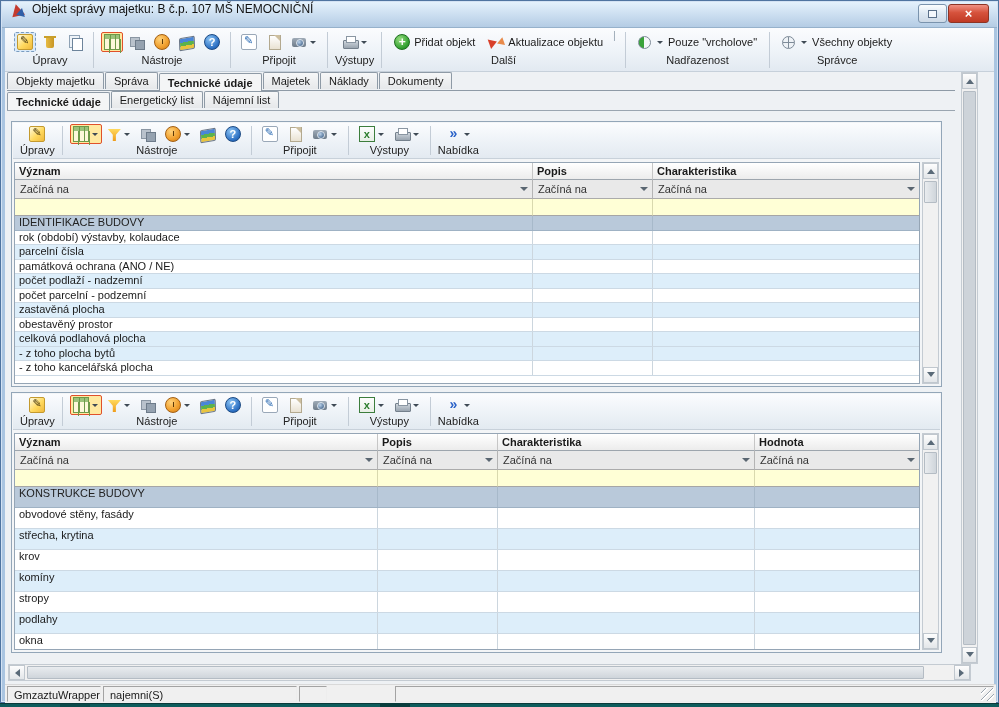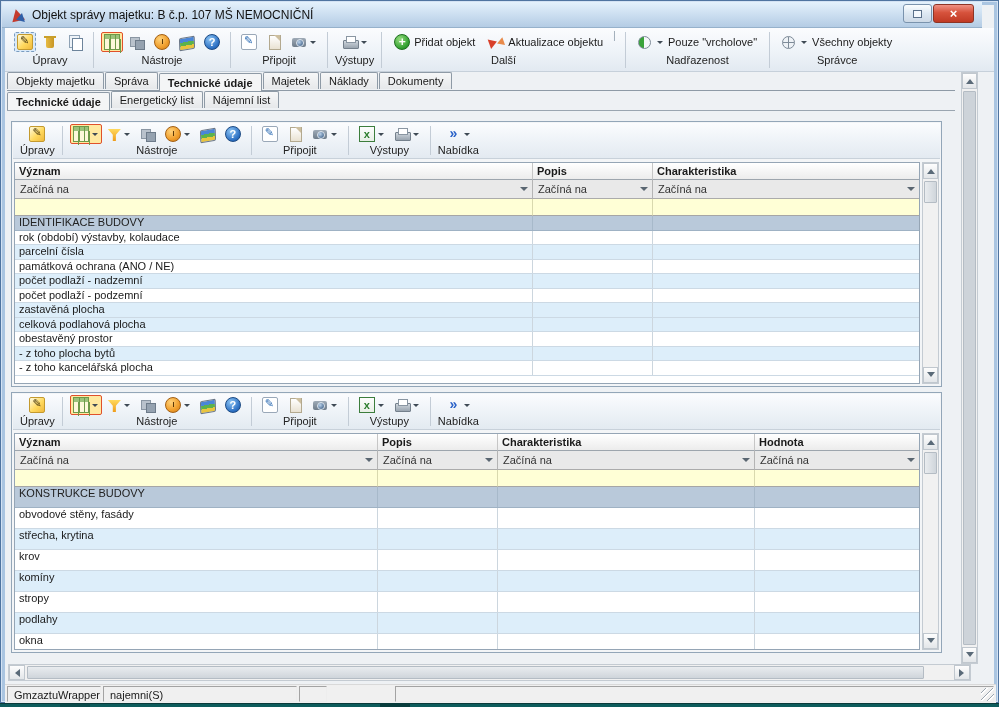--- a/index.html
+++ b/index.html
@@ -4,23 +4,23 @@
 <style>
   * { margin:0; padding:0; box-sizing:border-box; }
   html,body { width:999px; height:707px; overflow:hidden; background:#c9c9c9;
     font-family:"Liberation Sans","DejaVu Sans",sans-serif; font-size:11px; color:#1a1a1a; }
 
   .window { position:absolute; left:0; top:0; width:999px; height:703px;
     background:#eef1f4; border:1px solid #4f74a0;
     box-shadow: inset 0 0 0 1px #d3e2f3, inset 0 0 0 4px #aac5e1; }
 
   
-  .titlebar { position:absolute; left:1px; top:1px; right:16px; height:26px;
+  .titlebar { position:absolute; left:1px; top:1px; right:1px; height:26px;
     background:linear-gradient(#e4f1fc,#c7dbee 60%,#b4cce4);
-    border-bottom:1px solid #96b1cb; display:flex; align-items:center; padding:0 8px; }
+    border-bottom:1px solid #96b1cb; display:flex; padding:0 8px; }
   .app-ic { width:16px; height:16px; position:relative; margin-right:6px; }
   .app-ic::before { content:""; position:absolute; left:1px; top:2px; border-left:6px solid transparent;
     border-right:7px solid transparent; border-bottom:12px solid #c43b2e; transform:rotate(-12deg); }
   .app-ic::after { content:""; position:absolute; left:7px; top:6px; border-left:4px solid transparent;
     border-right:5px solid transparent; border-bottom:8px solid #2f5fa8; transform:rotate(14deg); }
   .title-text { font-size:12px; color:#111; }
   .win-buttons { margin-left:auto; display:flex; gap:1px; align-self:flex-start; margin-top:2px; }
   .wbtn { width:29px; height:19px; border:1px solid #7a93ad; border-radius:3px;
     background:linear-gradient(#fbfdfe,#dde8f2 50%,#cdd9e6); display:flex; align-items:center; justify-content:center; }
   .wbtn.close { width:41px; background:linear-gradient(#ef9183,#d6523c 45%,#c03a25);
@@ -409,36 +409,36 @@
           <div class="dcell c0">památková ochrana (ANO / NE)</div>
           <div class="dcell c1"></div>
           <div class="dcell c2"></div>
         </div>
       <div class="drow alt">
           <div class="dcell c0">počet podlaží - nadzemní</div>
           <div class="dcell c1"></div>
           <div class="dcell c2"></div>
         </div>
       <div class="drow">
-          <div class="dcell c0">počet podlaží - podzemní</div>
+          <div class="dcell c0">počet parcelní - podzemní</div>
           <div class="dcell c1"></div>
           <div class="dcell c2"></div>
         </div>
       <div class="drow alt">
           <div class="dcell c0">zastavěná plocha</div>
           <div class="dcell c1"></div>
           <div class="dcell c2"></div>
         </div>
+      <div class="drow">
+          <div class="dcell c0">obestavěný prostor</div>
+          <div class="dcell c1"></div>
+          <div class="dcell c2"></div>
+        </div>
       <div class="drow alt">
           <div class="dcell c0">celková podlahová plocha</div>
-          <div class="dcell c1"></div>
-          <div class="dcell c2"></div>
-        </div>
-      <div class="drow">
-          <div class="dcell c0">obestavěný prostor</div>
           <div class="dcell c1"></div>
           <div class="dcell c2"></div>
         </div>
       <div class="drow alt">
           <div class="dcell c0">- z toho plocha bytů</div>
           <div class="dcell c1"></div>
           <div class="dcell c2"></div>
         </div>
       <div class="drow">
           <div class="dcell c0">- z toho kancelářská plocha</div>

